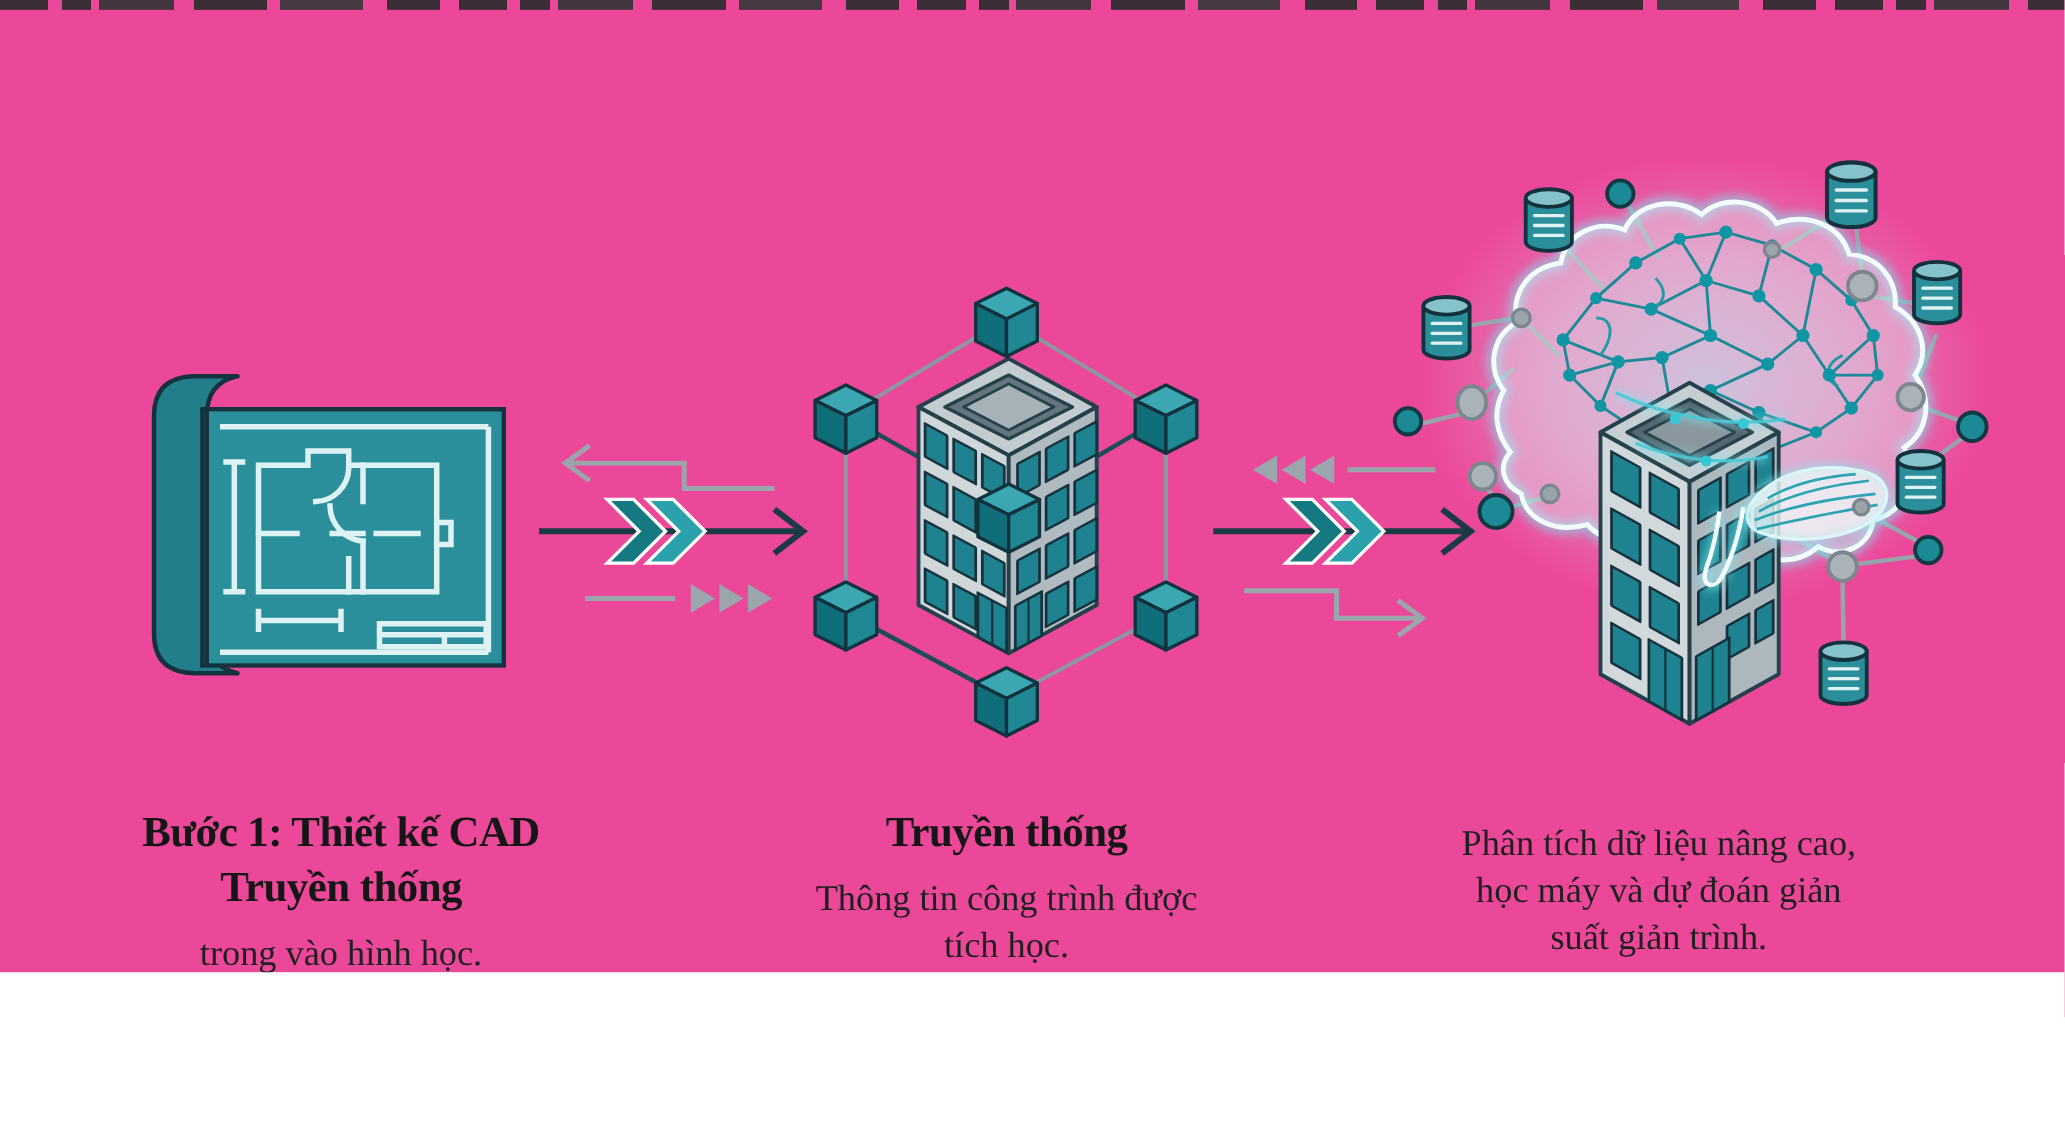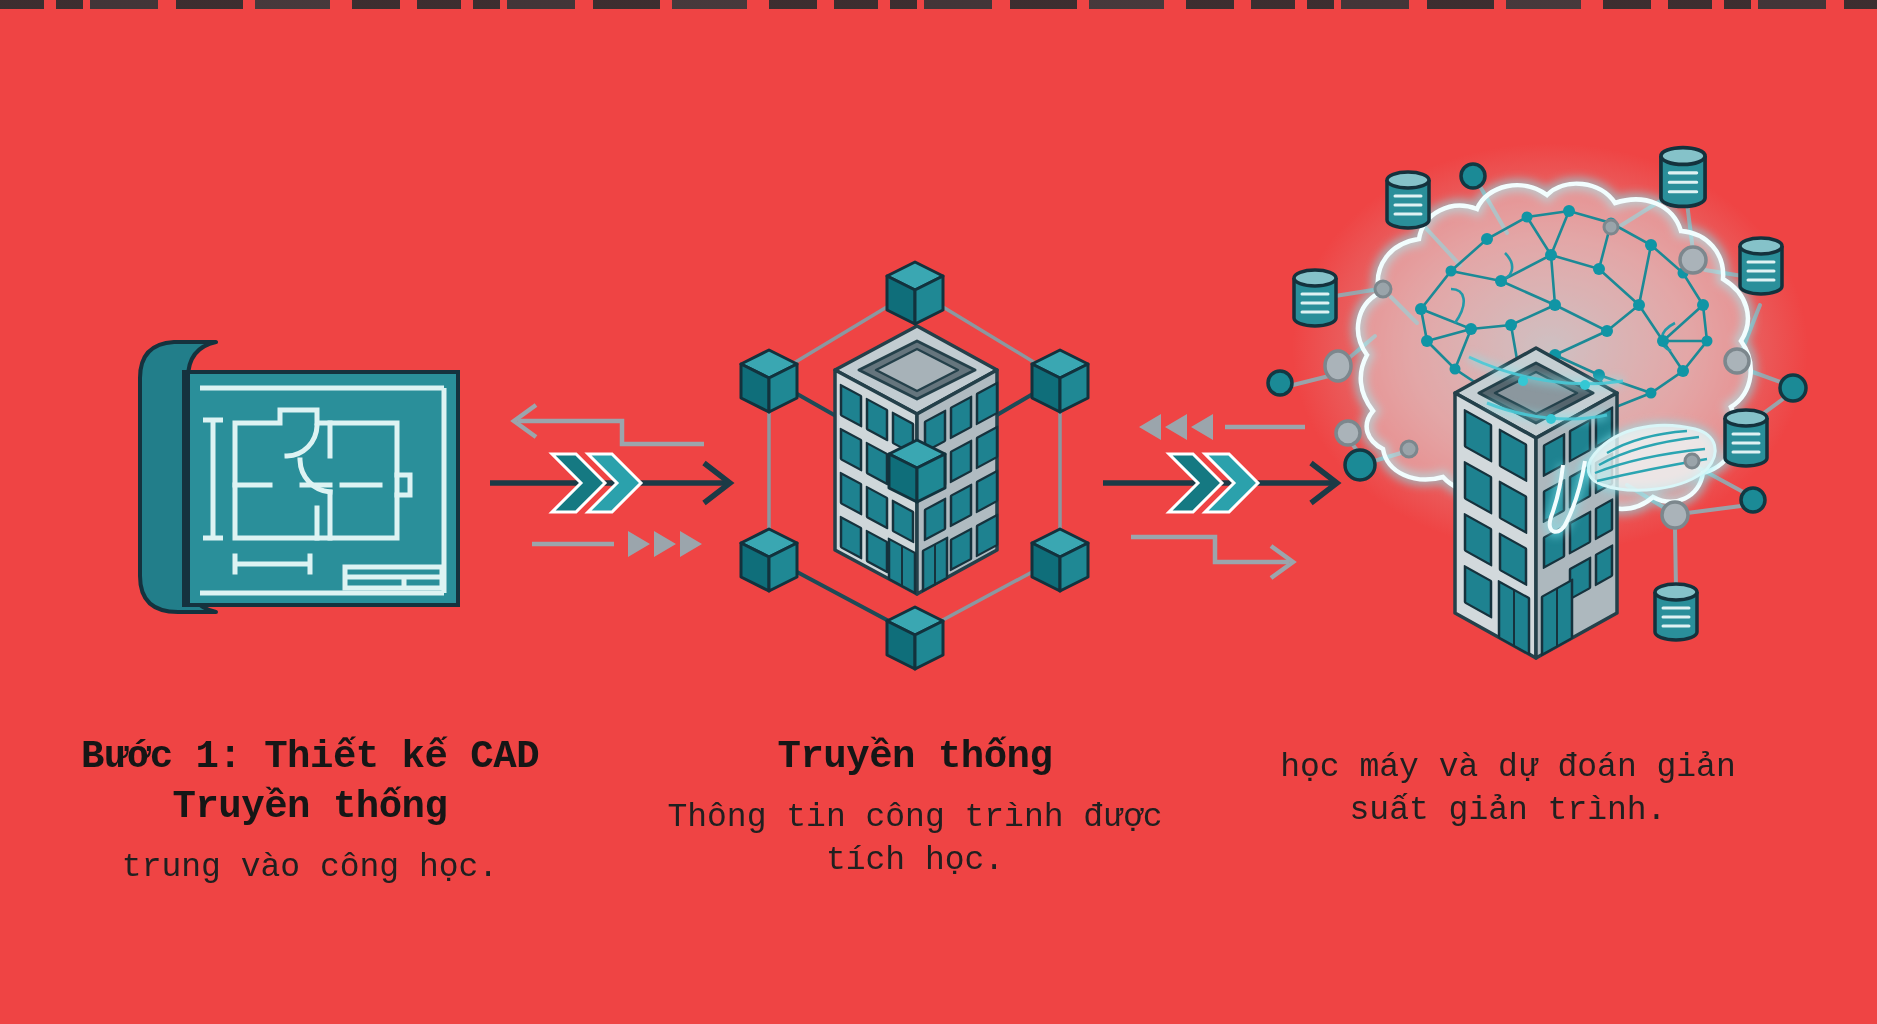--- a/index.html
+++ b/index.html
@@ -1,19 +1,19 @@
 <!DOCTYPE html>
 <html><head>
 <meta charset="utf-8">
 <style>
   html,body{margin:0;padding:0;background:#ffffff;}
   #canvas{
-    position:relative;width:1877px;height:1024px;overflow:hidden;
-    background:#ef4444;
-    font-family:Liberation Mono, monospace;
+    position:relative;width:1877px;height:884px;overflow:hidden;
+    background:#ec4899;
+    font-family:Liberation Serif, serif;
     color:#1d1d1d;
   }
   .artifact-strip{
     position:absolute;top:0;left:0;width:100%;height:9px;opacity:.92;
     background-image:repeating-linear-gradient(90deg,
       #2c2c2e 0 44px,transparent 44px 56px,
       #2c2c2e 56px 83px,transparent 83px 90px,
       #343437 90px 158px,transparent 158px 176px,
       #2c2c2e 176px 243px,transparent 243px 255px,
       #38383b 255px 330px,transparent 330px 352px,
@@ -331,34 +331,35 @@
       <circle cx="154" cy="356" r="8" fill="#9aa4aa" stroke="#7c878d" stroke-width="3"></circle>
     </g>
   </svg>
 
   <div class="step-text" id="text-1">
     <div class="step-title">
       <span>Bước 1: Thiết kế CAD</span>
       <span>Truyền thống</span>
     </div>
     <div class="step-desc">
-      <span>trung vào công học.</span>
+      <span>trong vào hình học.</span>
     </div>
   </div>
 
   <div class="step-text" id="text-2">
     <div class="step-title">
       <span>Truyền thống</span>
     </div>
     <div class="step-desc">
       <span>Thông tin công trình được</span>
       <span>tích học.</span>
     </div>
   </div>
 
   <div class="step-text" id="text-3">
     <div class="step-desc">
+      <span>Phân tích dữ liệu nâng cao,</span>
       <span>học máy và dự đoán giản</span>
       <span>suất giản trình.</span>
     </div>
   </div>
 
 </div>
 
 </body></html>

